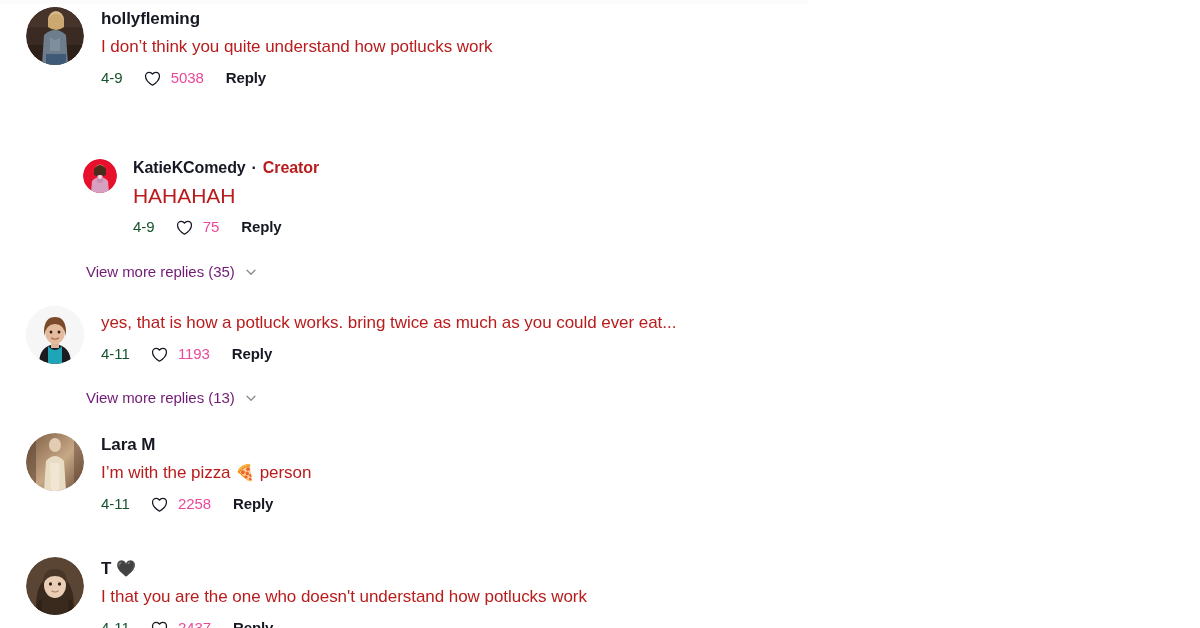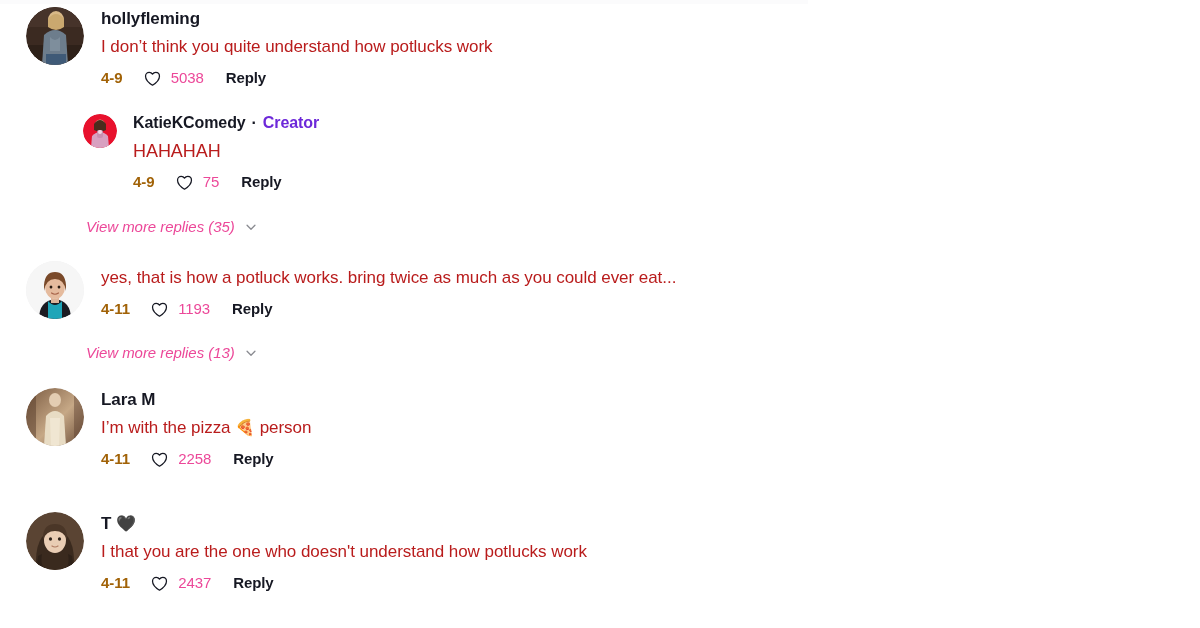--- a/index.html
+++ b/index.html
@@ -107,25 +107,24 @@
   .text .emoji { font-size: 16px; }
 
   .meta {
     display: flex;
     align-items: center;
     margin-top: 8px;
     height: 22px;
   }
   .meta .date {
     font-size: 15px;
-    color: #a16207;
+    color: #14532d;
     line-height: 22px;
     margin-right: 20px;
     letter-spacing: 0px;
-    font-weight: bold;
   }
   .like-group {
     display: flex;
     align-items: center;
     margin-right: 22px;
   }
   .heart-icon {
     width: 19px;
     height: 19px;
     display: block;
@@ -146,43 +145,43 @@
     letter-spacing: -0.1px;
     cursor: pointer;
   }
 
   
   .reply-wrap {
     padding-left: 83px;
     padding-right: 20px;
     display: flex;
     align-items: flex-start;
+    margin-top: 45px;
   }
   .reply-wrap .body {
     padding-left: 16px;
     padding-top: 0px;
   }
   .reply-wrap .username { font-size: 16px; line-height: 22px; }
-  .reply-wrap .text { font-size: 18px; line-height: 22px; margin-top: 6px; }
+  .reply-wrap .text { font-size: 21px; line-height: 22px; margin-top: 6px; }
   .reply-wrap .meta { margin-top: 9px; }
 
   
   .view-more {
     display: flex;
     align-items: center;
     padding-left: 86px;
     height: 24px;
     cursor: pointer;
   }
   .view-more .vm-label {
     font-size: 15px;
-    color: #ec4899;
+    color: #701a75;
     line-height: 24px;
     letter-spacing: -0.05px;
-    font-style: italic;
   }
   .chevron {
     margin-left: 9px;
     width: 14px;
     height: 14px;
     display: block;
   }
   .chevron svg { display: block; width: 14px; height: 14px; }
 
   
@@ -260,21 +259,21 @@
             <path d="M9 22 Q17 14 25 22 L26 34 L8 34 Z" fill="#d8a0c0"></path>
             <rect x="14" y="16" width="6" height="8" rx="2" fill="#c98fb0"></rect>
             <circle cx="17" cy="18" r="2" fill="#f0d8e4"></circle>
           </g>
         </svg>
       </div>
       <div class="body">
         <div class="username">
           <span>KatieKComedy</span>
           <span class="dot-sep">·</span>
-          <span class="creator-badge" id="creator-badge" style="color: #6d28d9;">Creator</span>
+          <span class="creator-badge" id="creator-badge" style="color: #b91c1c;">Creator</span>
         </div>
         <div class="text">HAHAHAH</div>
         <div class="meta">
           <span class="date">4-9</span>
           <span class="like-group">
             <span class="heart-icon">
               <svg viewBox="0 0 24 24" fill="none" xmlns="http://www.w3.org/2000/svg">
                 <path d="M12 20.5 C12 20.5 3.2 15 3.2 9.1 C3.2 6.3 5.3 4.2 7.9 4.2 C9.6 4.2 11.1 5.1 12 6.5 C12.9 5.1 14.4 4.2 16.1 4.2 C18.7 4.2 20.8 6.3 20.8 9.1 C20.8 15 12 20.5 12 20.5 Z" stroke="#161823" stroke-width="1.6" stroke-linejoin="round" fill="none"></path>
               </svg>
             </span>

